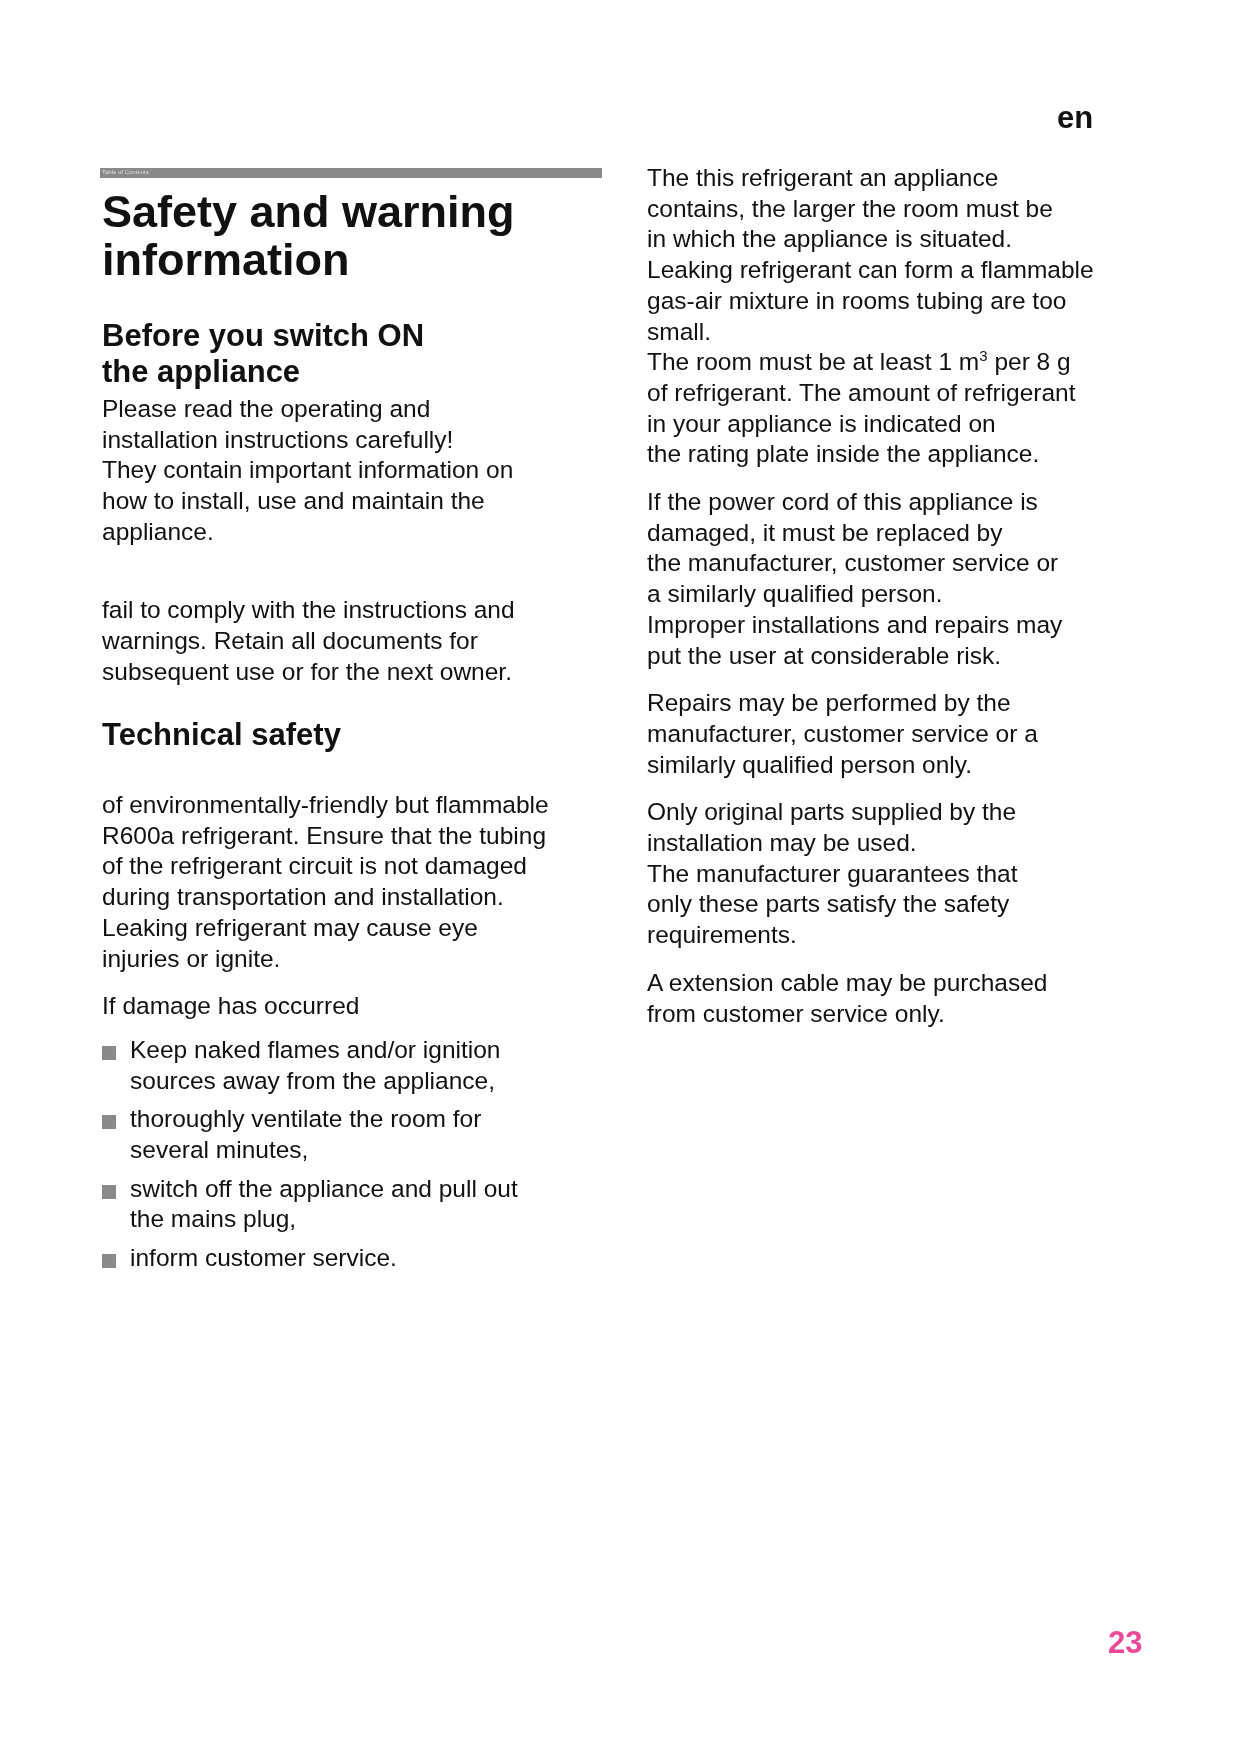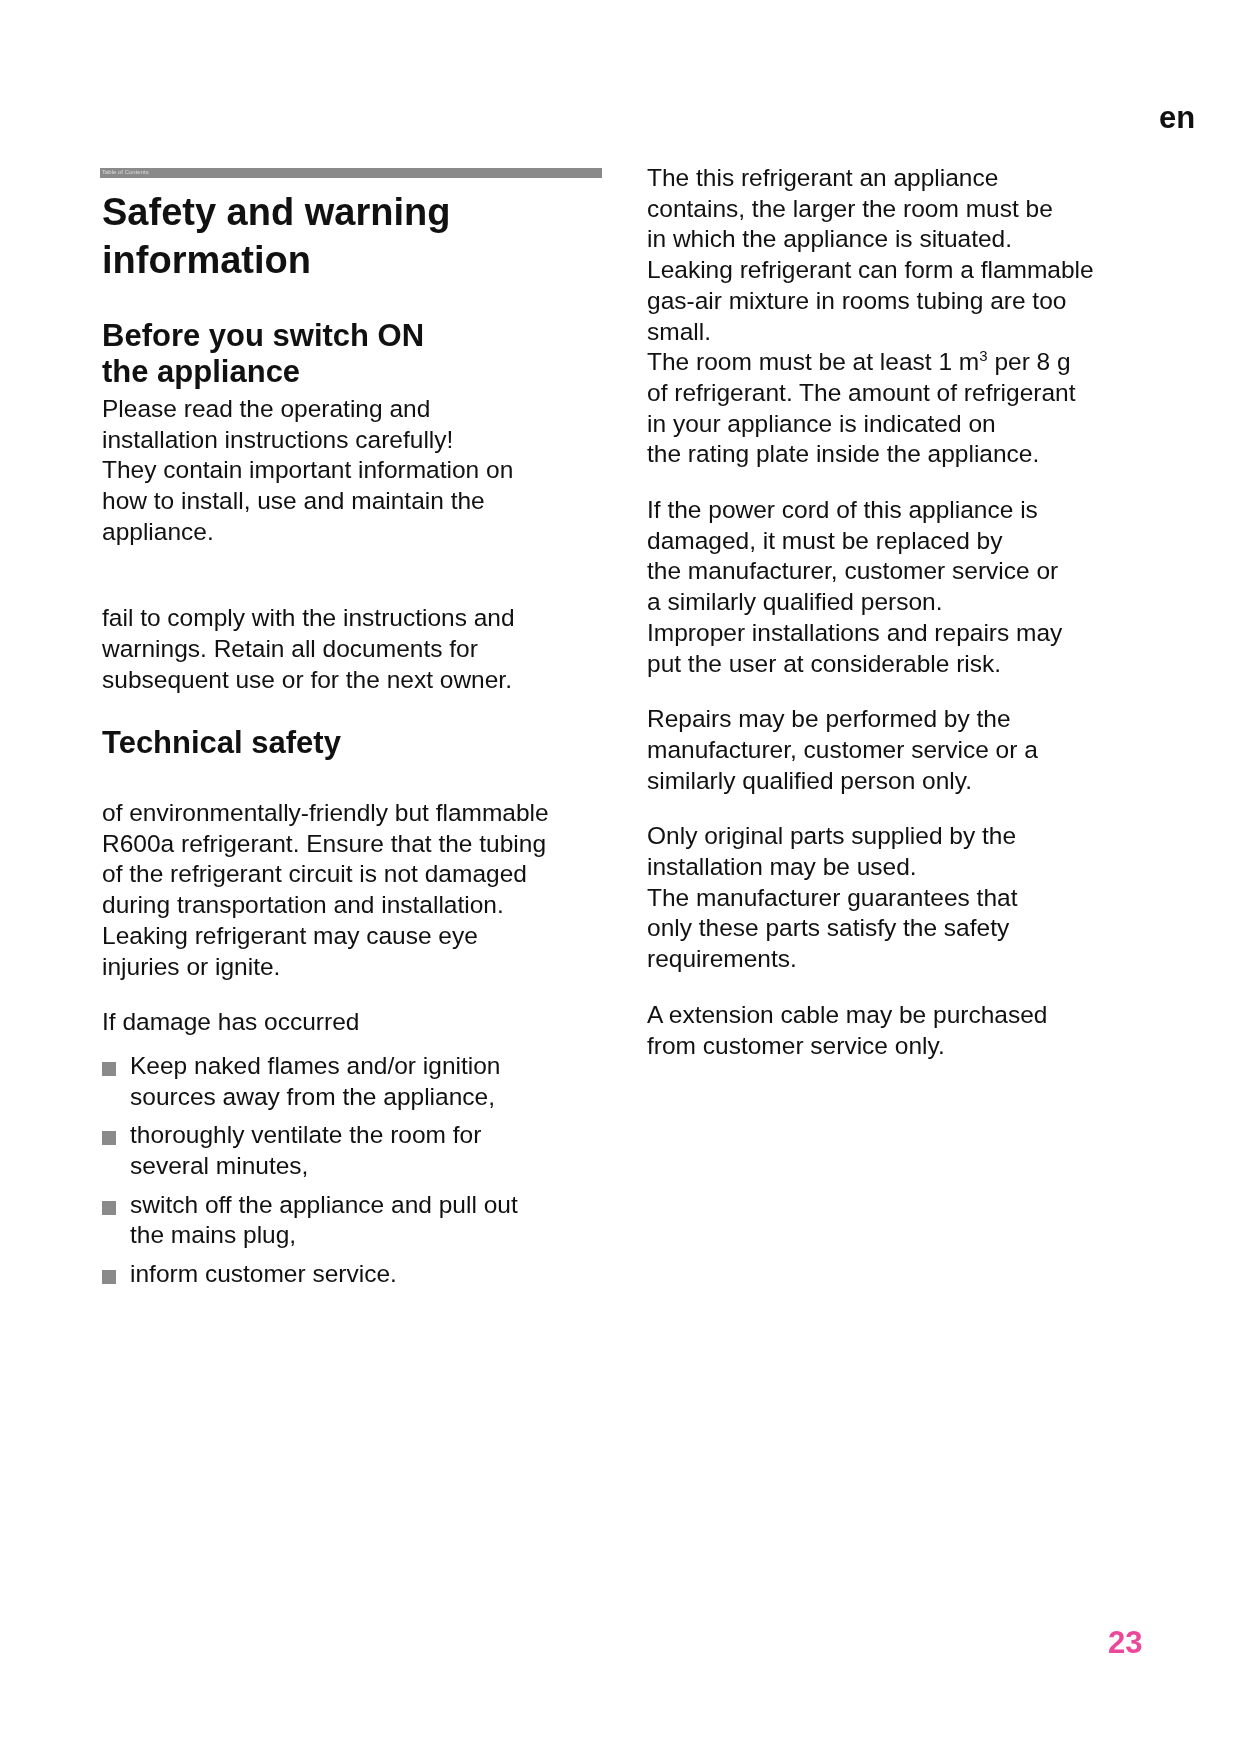--- a/index.html
+++ b/index.html
@@ -1,30 +1,30 @@
 <!DOCTYPE html>
 <html><head>
 <meta charset="utf-8">
 <style>
   html, body { margin: 0; padding: 0; background: #ffffff; }
   body {
     width: 1241px; height: 1754px; position: relative; overflow: hidden;
     font-family: "Liberation Sans", sans-serif; color: #111;
   }
-  .lang { position: absolute; left: 1159px; top: 100px; font-size: 31px; font-weight: bold; color: #111; }
+  .lang { position: absolute; left: 1057px; top: 100px; font-size: 31px; font-weight: bold; color: #111; }
   .pagenum { position: absolute; left: 1108px; top: 1625px; font-size: 31px; font-weight: bold; color: #ec4899; }
   .col { position: absolute; top: 0; }
   .col-left { left: 102px; width: 500px; }
   .col-right { left: 647px; width: 520px; }
   .bar { position: absolute; left: 100px; top: 168px; width: 502px; height: 10px; background: #8a8a8a; }
   .bar span { font-size: 6px; color: #ddd; position: absolute; left: 2px; top: 1px; }
-  h1 { position: absolute; left: 102px; top: 188px; margin: 0; font-size: 38px; line-height: 48px; font-weight: bold; width: 500px; }
+  h1 { position: absolute; left: 102px; top: 188px; margin: 0; font-size: 45px; line-height: 48px; font-weight: bold; width: 500px; }
   h2 { margin: 0; font-size: 31px; line-height: 36px; font-weight: bold; }
   .txt { font-size: 24.5px; line-height: 30.7px; margin: 0; }
-  .para-gap { margin-top: 25px; }
+  .para-gap { margin-top: 17px; }
   ul { list-style: none; margin: 0; padding: 0; }
   li { position: relative; padding-left: 31px; font-size: 24.5px; line-height: 30.7px; margin-bottom: 8px; }
   li .bullet { position: absolute; left: 0; top: 11px; width: 14px; height: 14px; background: #8a8a8a; }
   li .t { display: block; margin-left: -3px; }
   sup { font-size: 15px; line-height: 0; vertical-align: 9px; }
 </style>
 </head>
 <body>
 
 <div class="lang">en</div>

